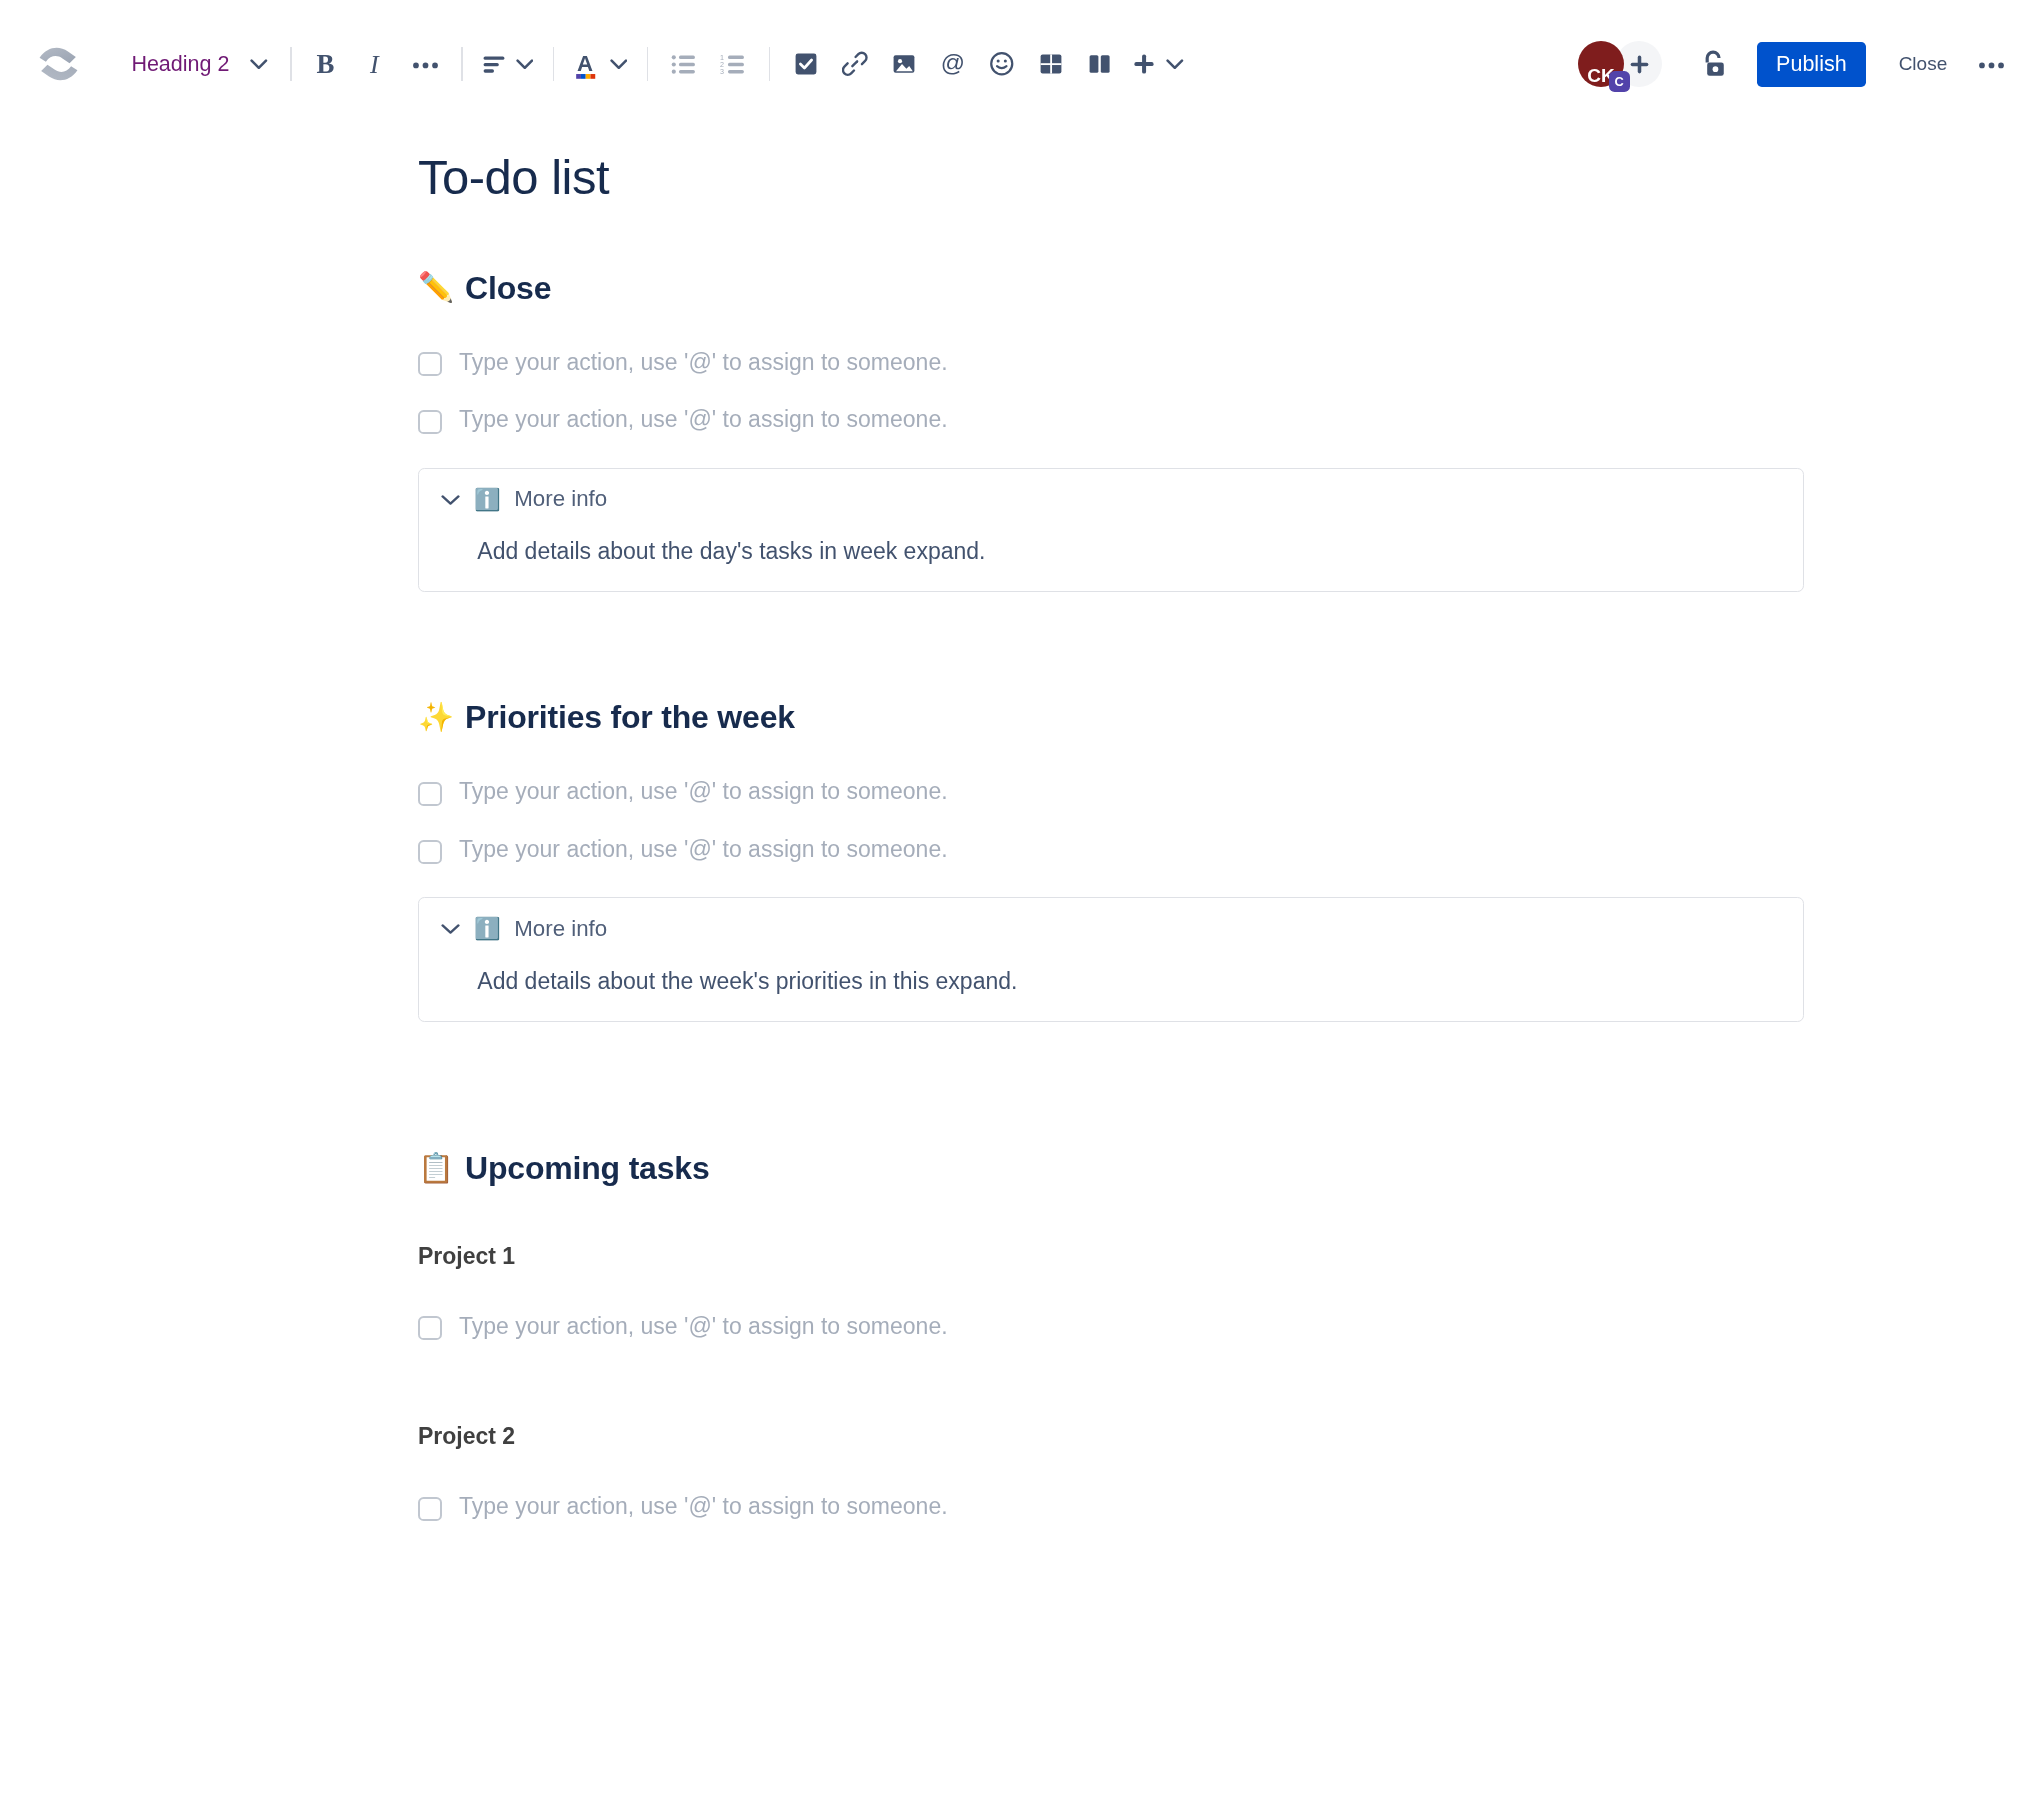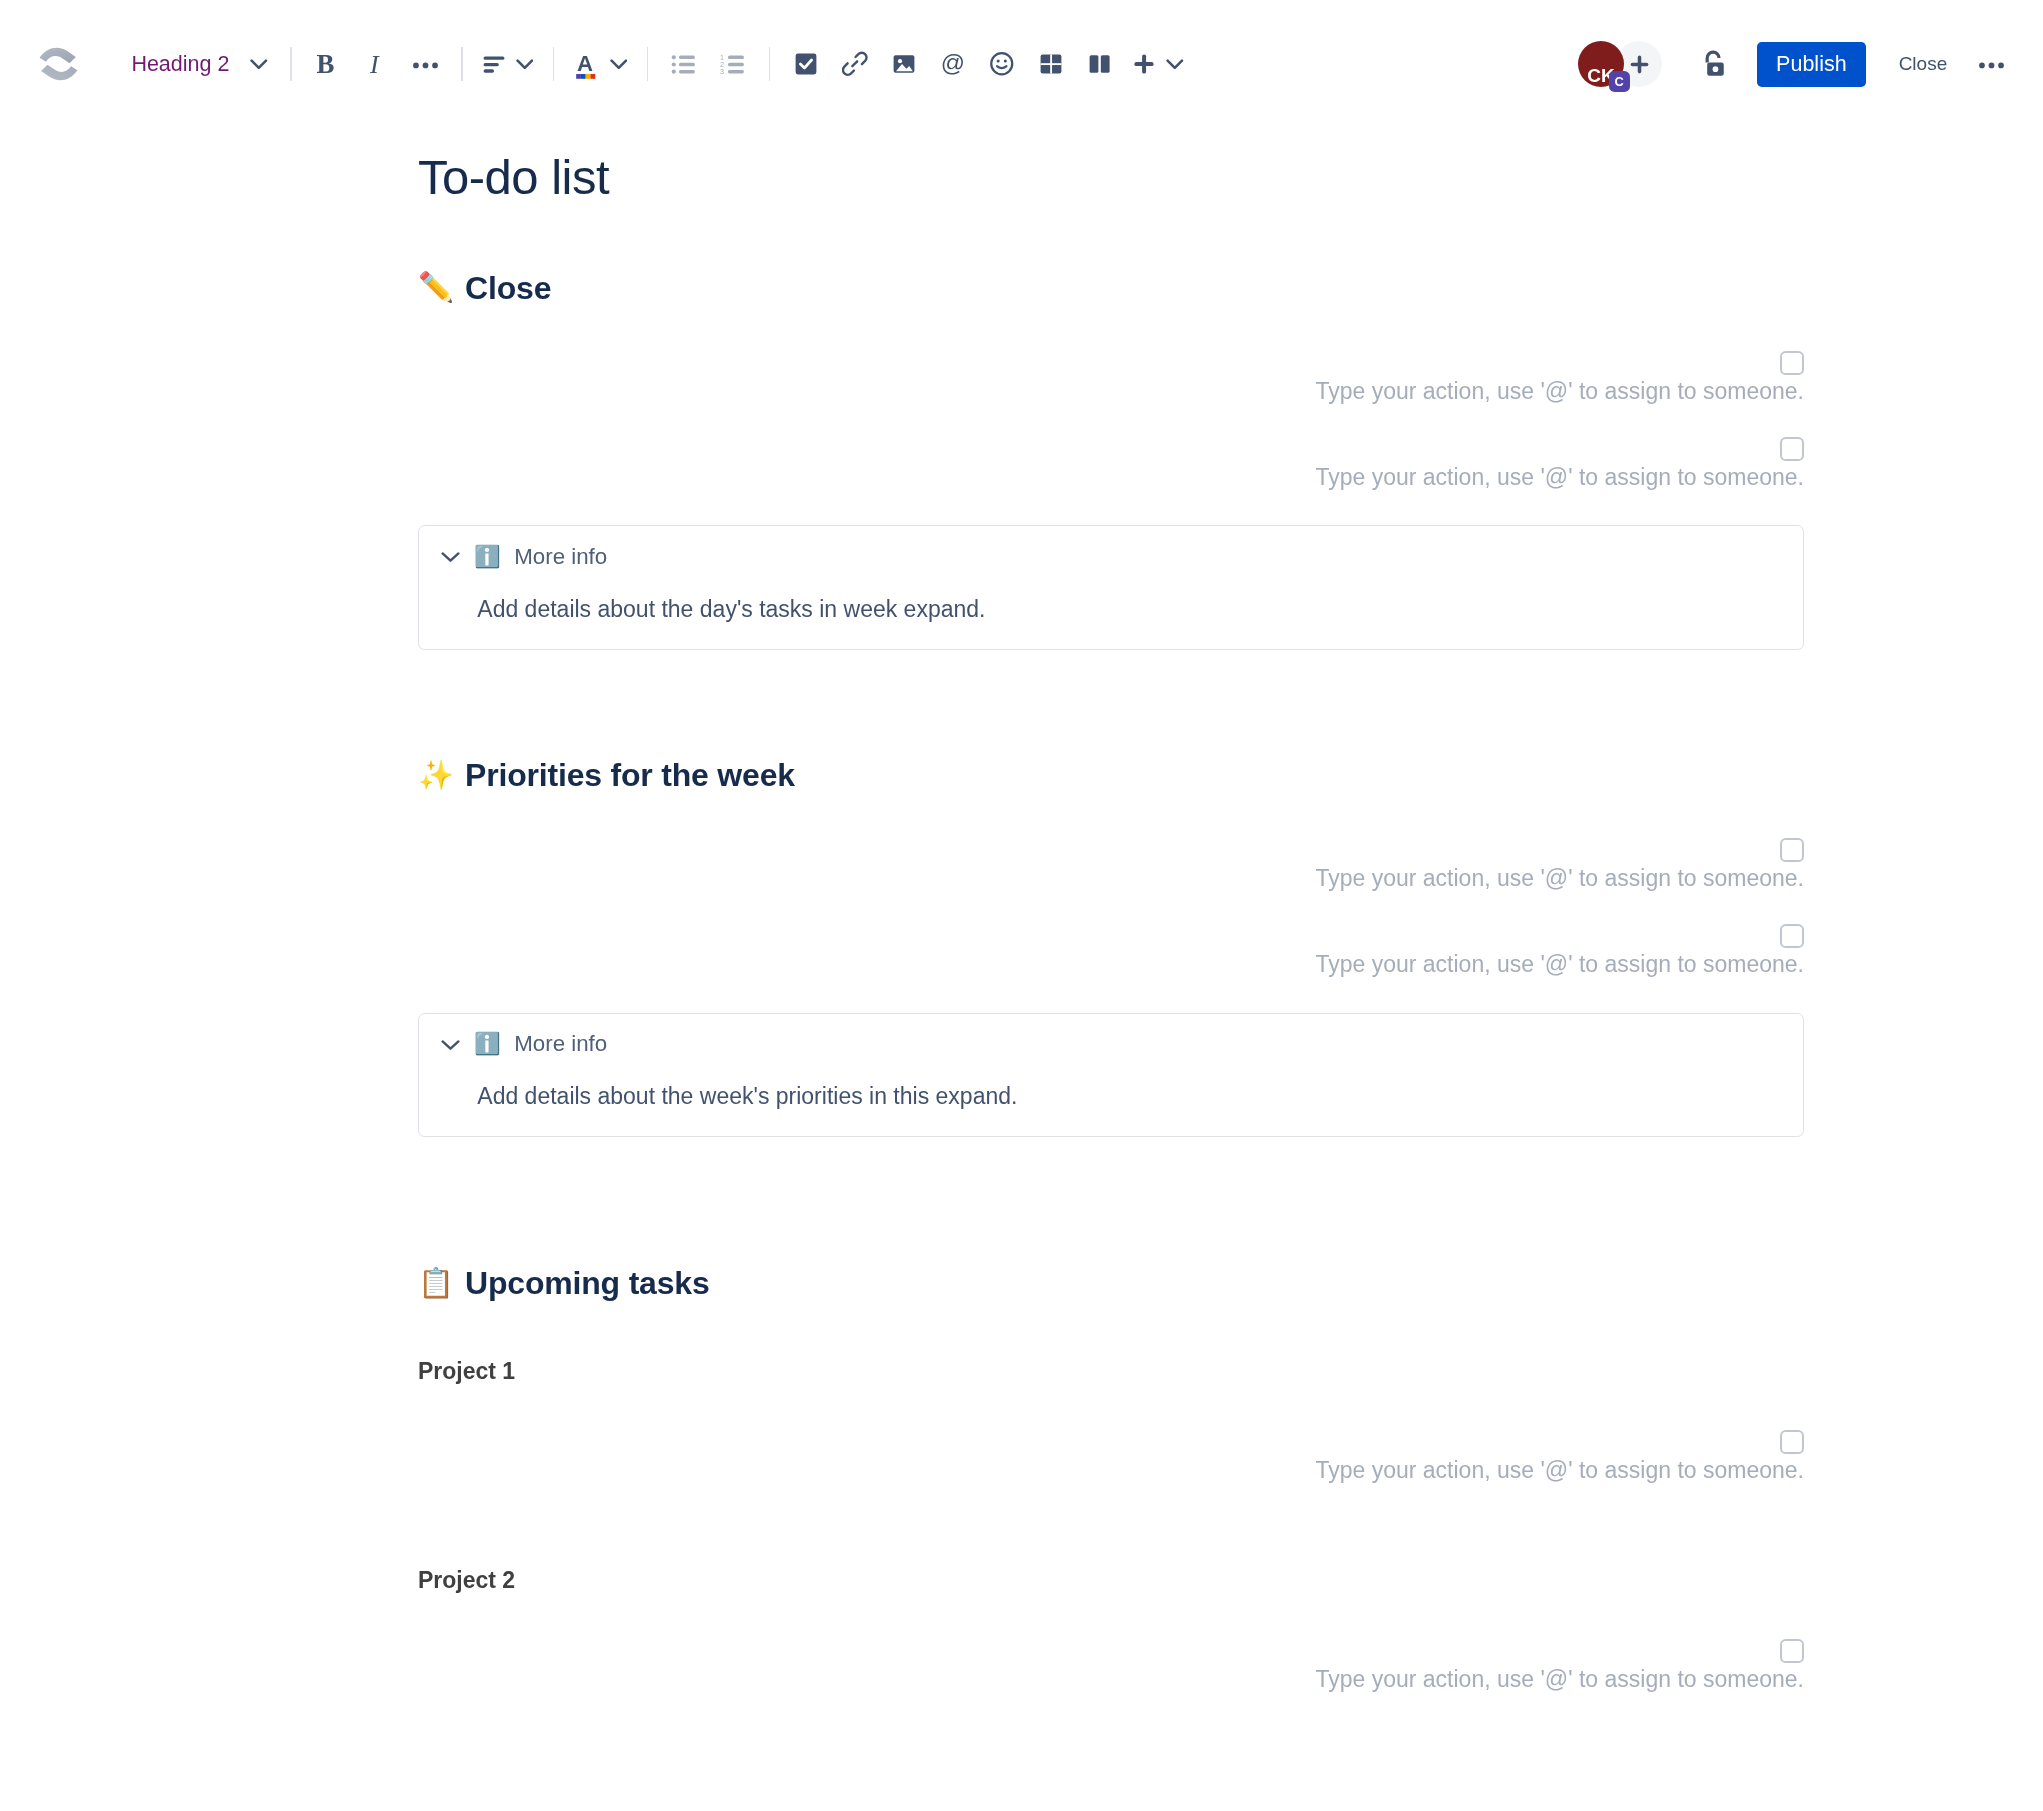--- a/index.html
+++ b/index.html
@@ -224,23 +224,23 @@
   .body-text {
     font-size: 23px;
     color: #172B4D;
     line-height: 1.45;
     margin-top: 27px;
   }
 
   
   .task {
     display: flex;
-    align-items: flex-end;
+    align-items: center;
+    gap: 17px;
     margin-top: 25.5px;
-    flex-direction: column;
   }
   .task-first { margin-top: 38px; }
 
   .task-check {
     width: 24px; height: 24px;
     border: 2.4px solid #C1C7D0;
     border-radius: 5.6px;
     background: #ffffff;
     flex: 0 0 auto;
     margin-top: 4.8px;

